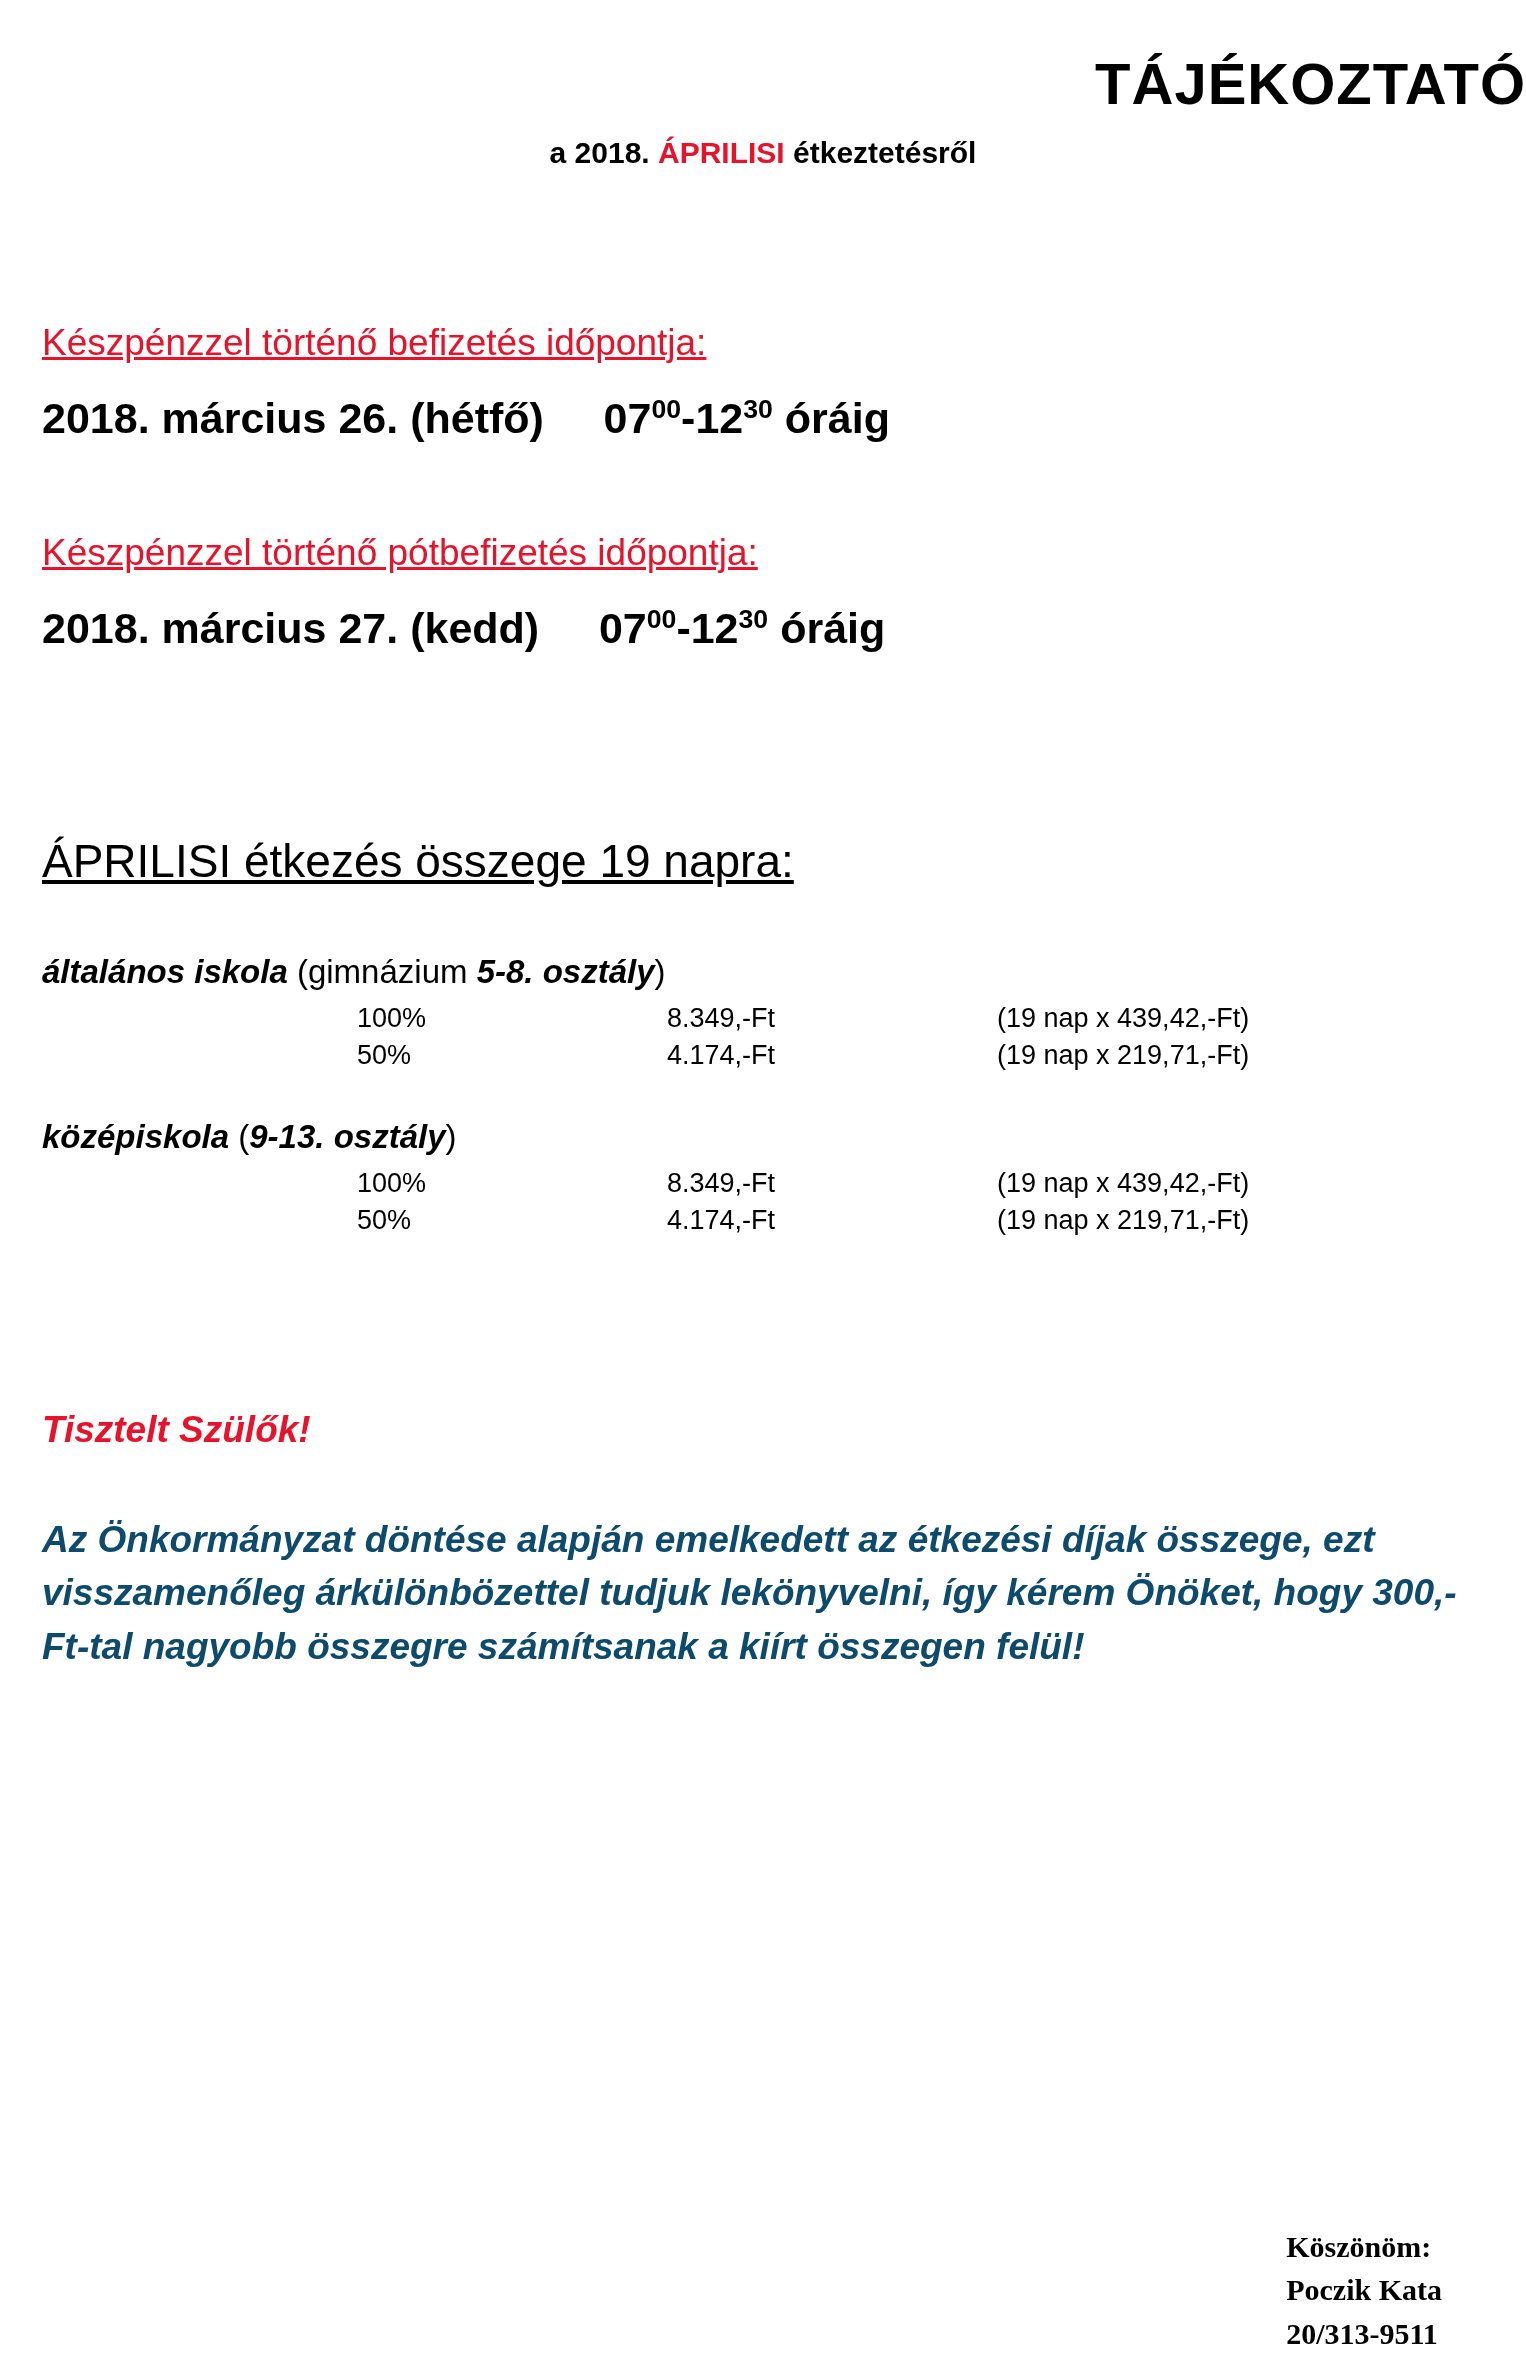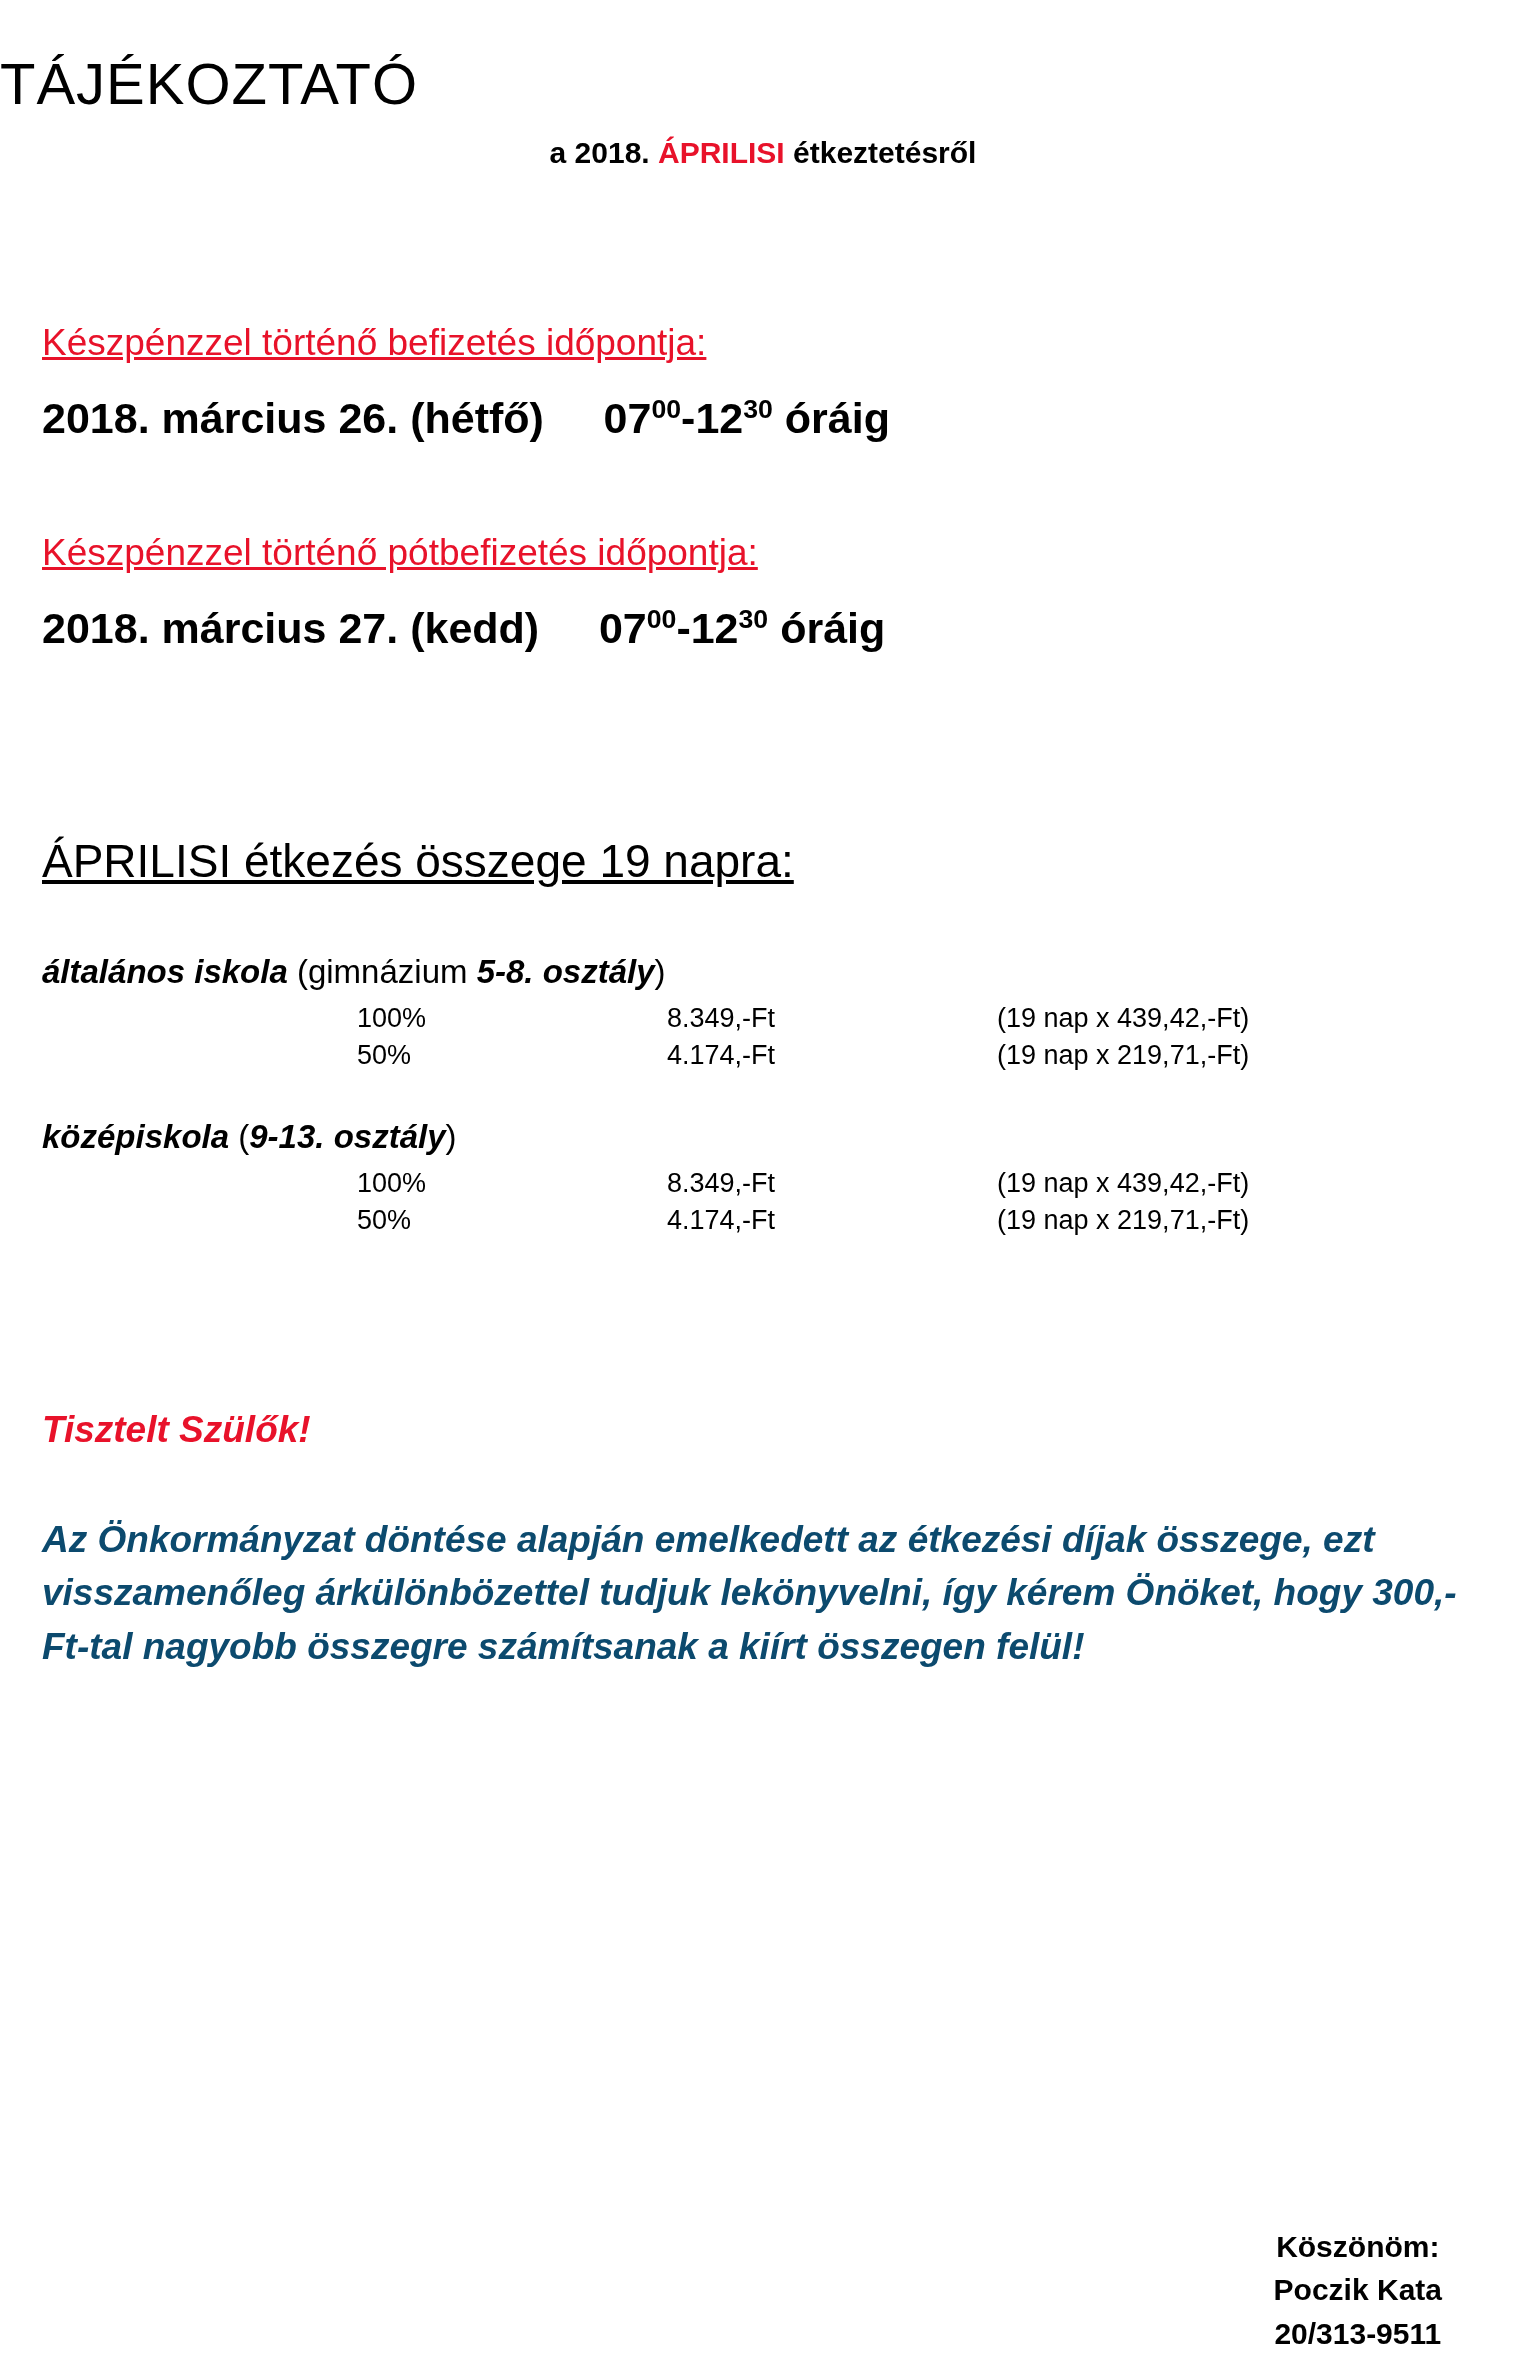--- a/index.html
+++ b/index.html
@@ -18,23 +18,23 @@
   .page {
     position: relative;
     width: 1526px;
     height: 2355px;
     padding: 0;
     box-sizing: border-box;
   }
 
   
   .doc-title {
-    text-align: left;
+    text-align: right;
     font-size: 58px;
-    font-weight: normal;
+    font-weight: bold;
     letter-spacing: 1px;
     margin: 52px 0 0 0;
     line-height: 1.1;
   }
   .doc-subtitle {
     text-align: center;
     font-size: 30px;
     font-weight: bold;
     margin: 20px 0 0 0;
   }
@@ -122,24 +122,25 @@
     font-weight: bold;
     font-size: 37px;
     margin: 0 0 0 42px;
   }
 
   
   .footer {
     position: absolute;
     right: 84px;
     bottom: 52px;
-    text-align: center;
+    text-align: left;
     font-size: 30px;
     font-weight: bold;
     line-height: 1.45;
+    font-family: Liberation Serif, serif;
   }
 </style>
 </head>
 <body>
 
 <div class="page">
 
   <h1 class="doc-title">TÁJÉKOZTATÓ</h1>
 
   <p class="doc-subtitle"><span>a 2018. </span><span class="red">ÁPRILISI</span><span> étkeztetésről</span></p>

